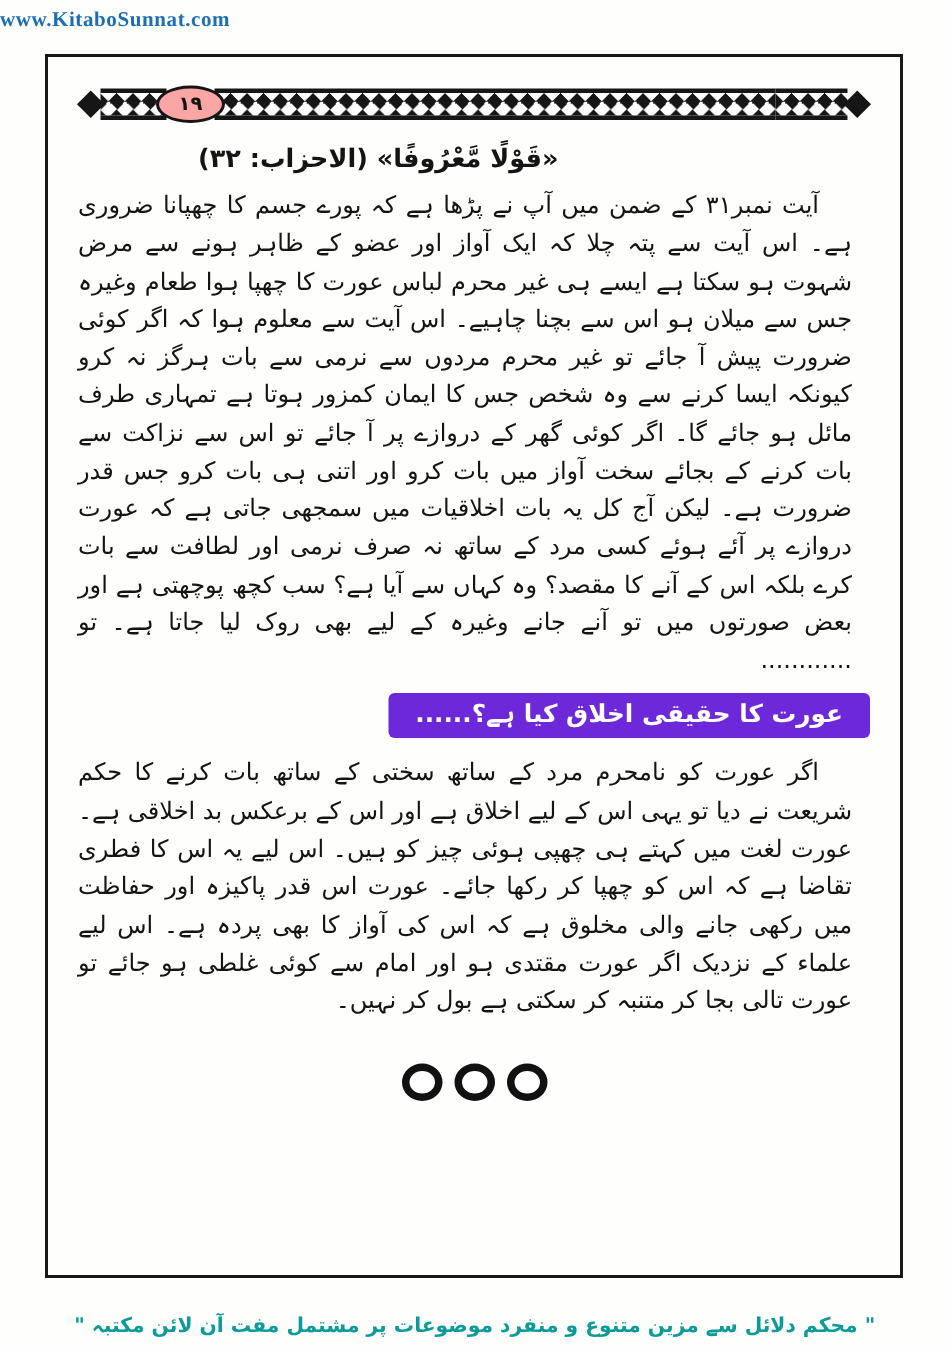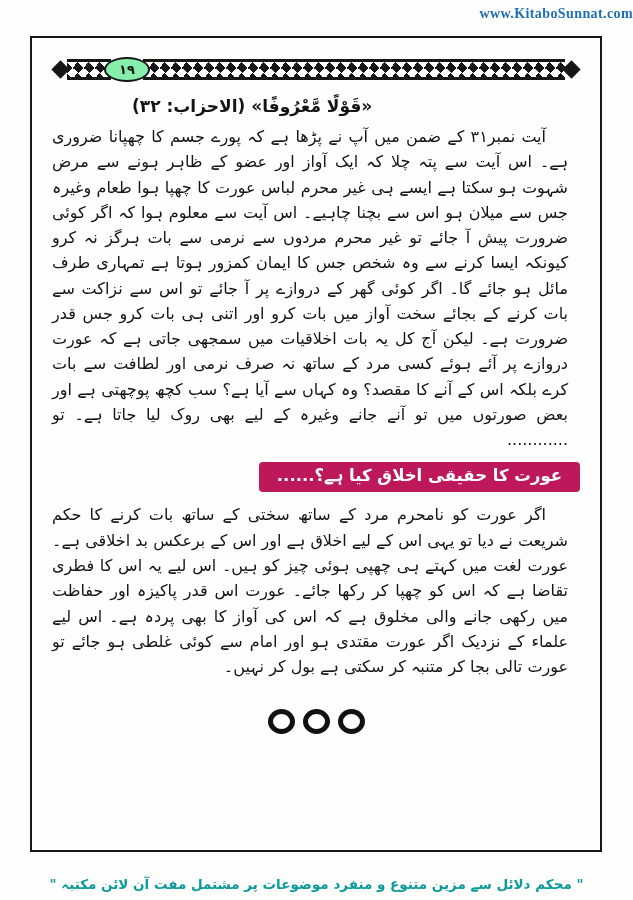--- a/index.html
+++ b/index.html
@@ -4,21 +4,21 @@
 <style>
   html,body{margin:0;padding:0;}
   body{
     width:633px;height:900px;position:relative;
     background:#fefefc;
     font-family:"DejaVu Sans",sans-serif;
     color:#141414;overflow:hidden;
   }
   .watermark{
     position:absolute;top:6px;left:0;right:0;
-    text-align:right;
+    text-align:left;
     font-family:"Liberation Serif",serif;
     font-weight:bold;font-size:14px;letter-spacing:.4px;
     color:#1d6fb5;
   }
   .frame{
     position:absolute;top:36px;left:30px;width:572px;height:816px;
     border:2px solid #181818;box-sizing:border-box;
     padding:14px 20px 0 20px;
     direction:rtl;
     background:#fefefc;
@@ -29,42 +29,42 @@
   .band-pattern{
     height:15px;align-self:center;
     border-top:3px solid #161616;border-bottom:3px solid #161616;
     background:repeating-conic-gradient(from 45deg,#161616 0% 25%,#ffffff 0% 50%);
     background-size:11px 11px;
   }
   .bp-short{flex:0 0 48px;}
   .bp-long{flex:1 1 auto;}
   .bp-end{flex:0 0 44px;}
   .cartouche{
-    border:2.5px solid #161616;border-radius:50%;background:#86efac;
+    border:2.5px solid #161616;border-radius:50%;background:#fca5a5;
     display:flex;align-items:center;justify-content:center;
     white-space:nowrap;font-weight:bold;z-index:1;margin:0 -7px;
   }
   .cartouche.title{font-size:13.5px;height:26px;padding:0 18px;}
   .cartouche.num{font-size:13px;height:21px;padding:0 13px;}
   
   .verse{
     text-align:left;padding-left:80px;
     font-size:17px;font-weight:bold;margin:2px 0 8px 0;
   }
   .translation{
     font-size:16.5px;line-height:1.6;text-align:justify;
     text-indent:16px;margin:0 4px 8px 4px;font-weight:bold;
   }
   .para{
     font-size:16px;line-height:1.58;text-align:justify;
     text-indent:22px;margin:0 12px 8px 0;
   }
   .heading-row{margin:10px 0 10px 0;}
   .heading-box{
-    display:inline-block;background:#be185d;color:#ffffff;
+    display:inline-block;background:#6d28d9;color:#ffffff;
     font-weight:bold;font-size:16.5px;
     padding:4px 18px 7px 18px;border-radius:4px;
   }
   
   .ornament{display:flex;justify-content:center;gap:8px;margin-top:30px;}
   .circle{width:27px;height:25px;border:5px solid #111;border-radius:50%;background:#fff;box-sizing:border-box;}
   
   .footer{
     position:absolute;bottom:8px;left:0;right:0;
     direction:rtl;text-align:center;

